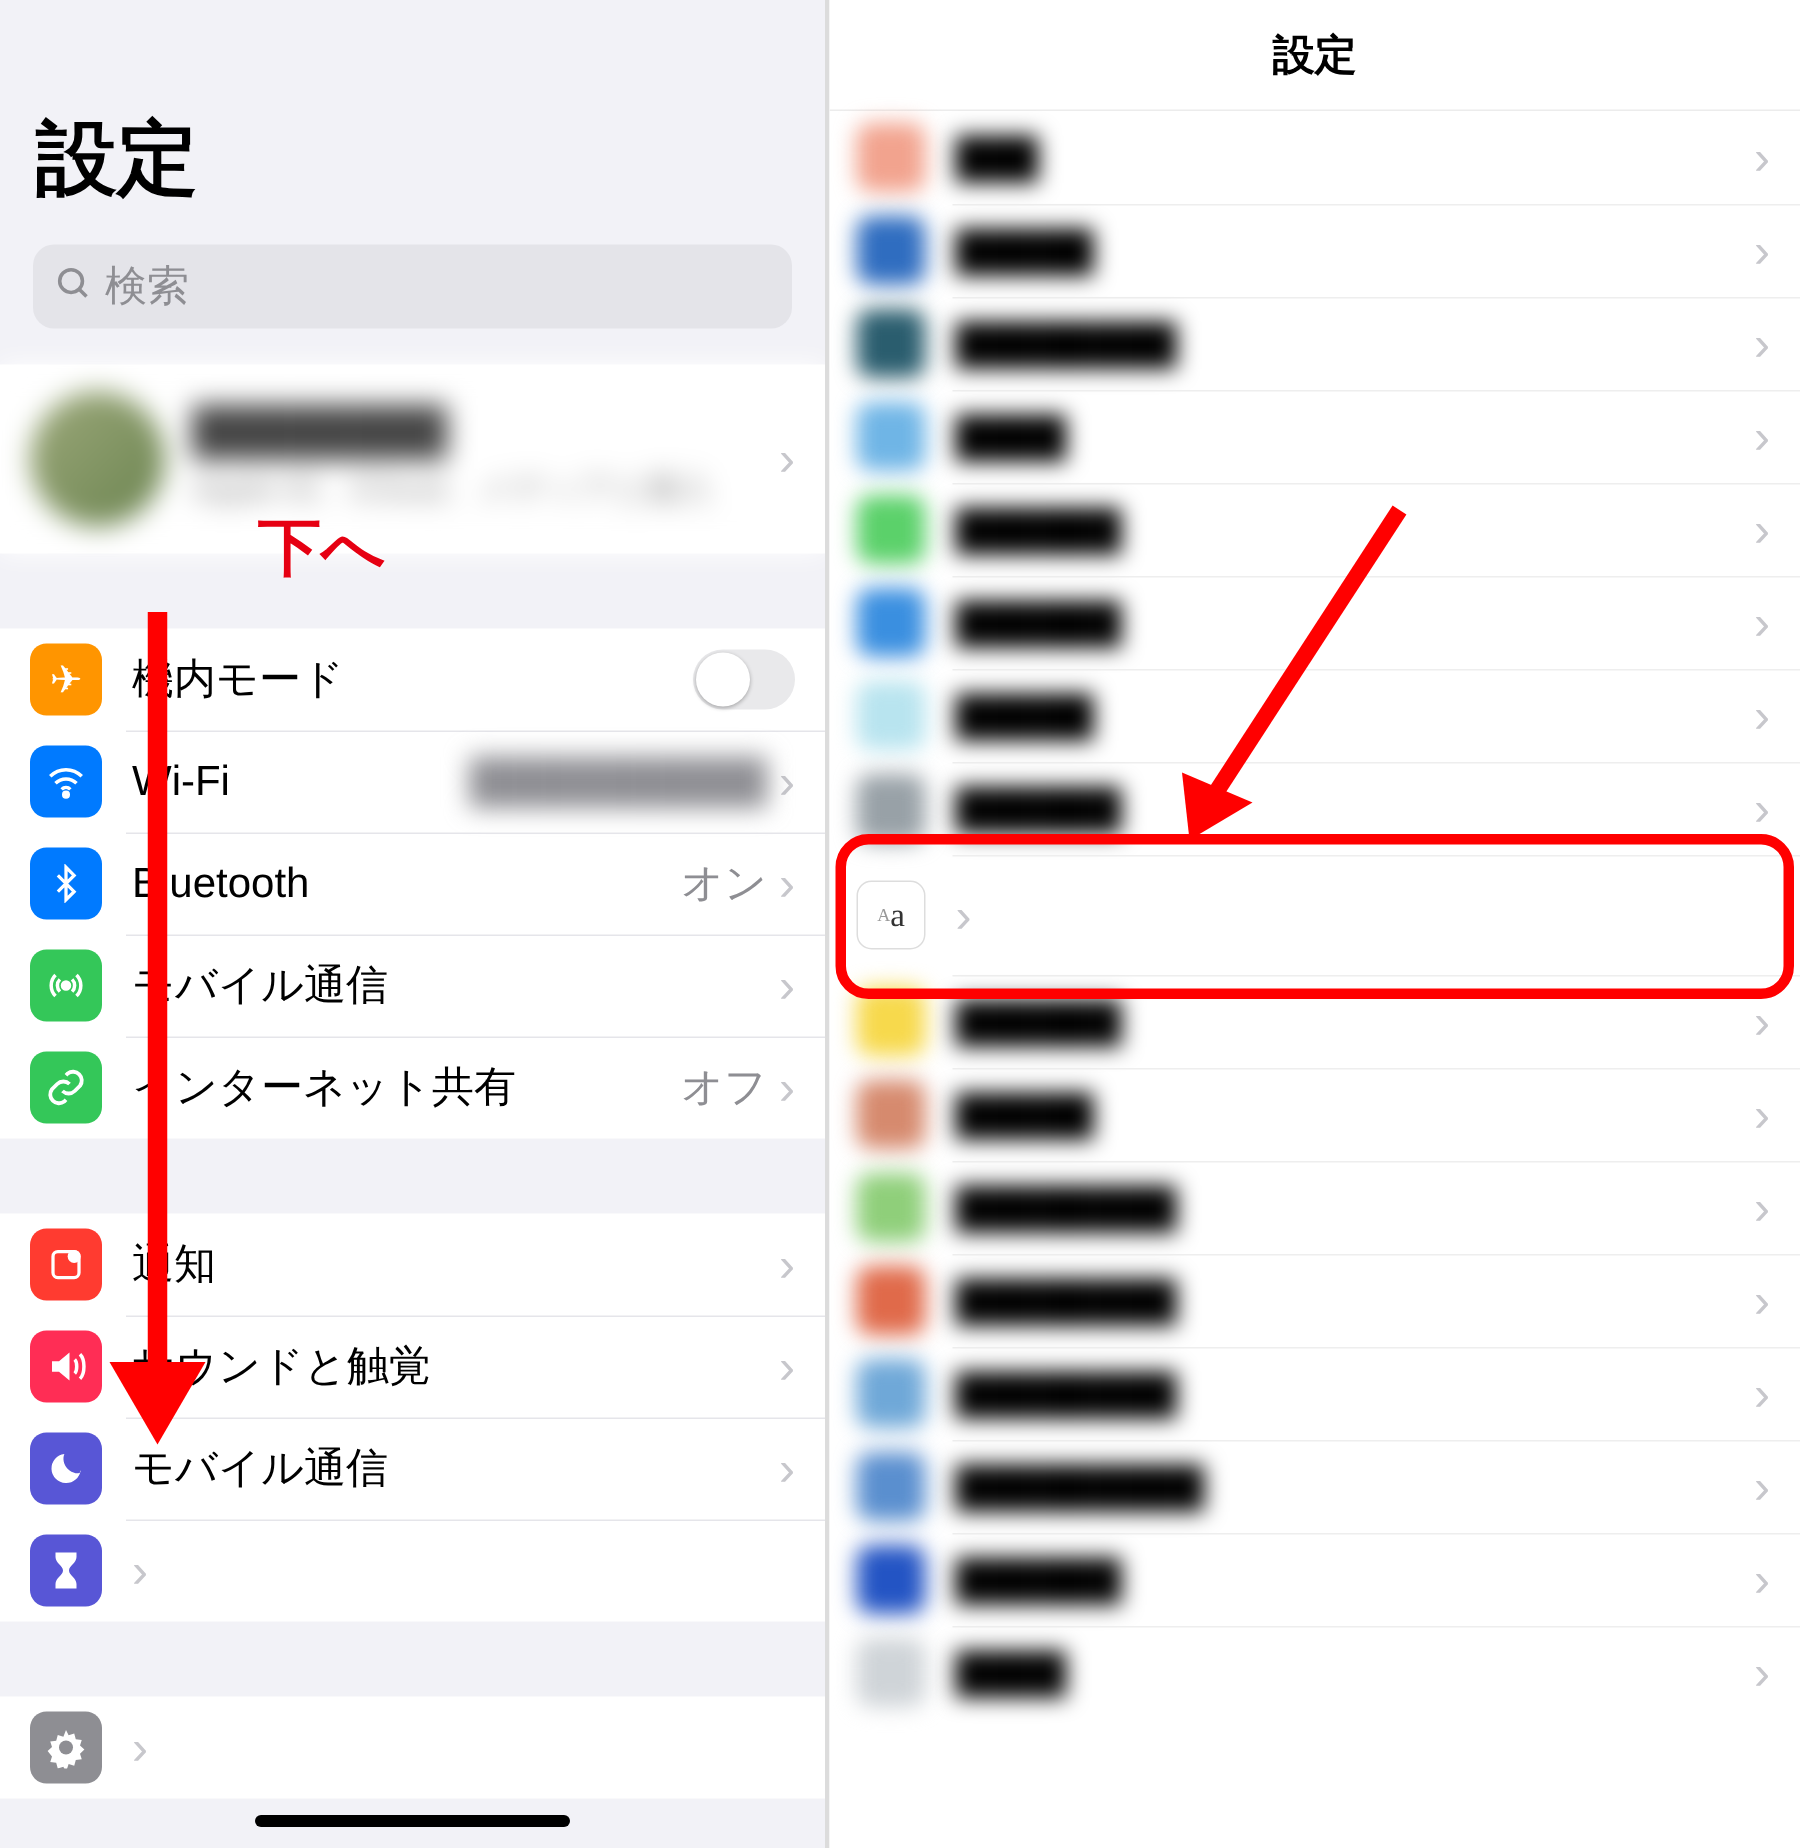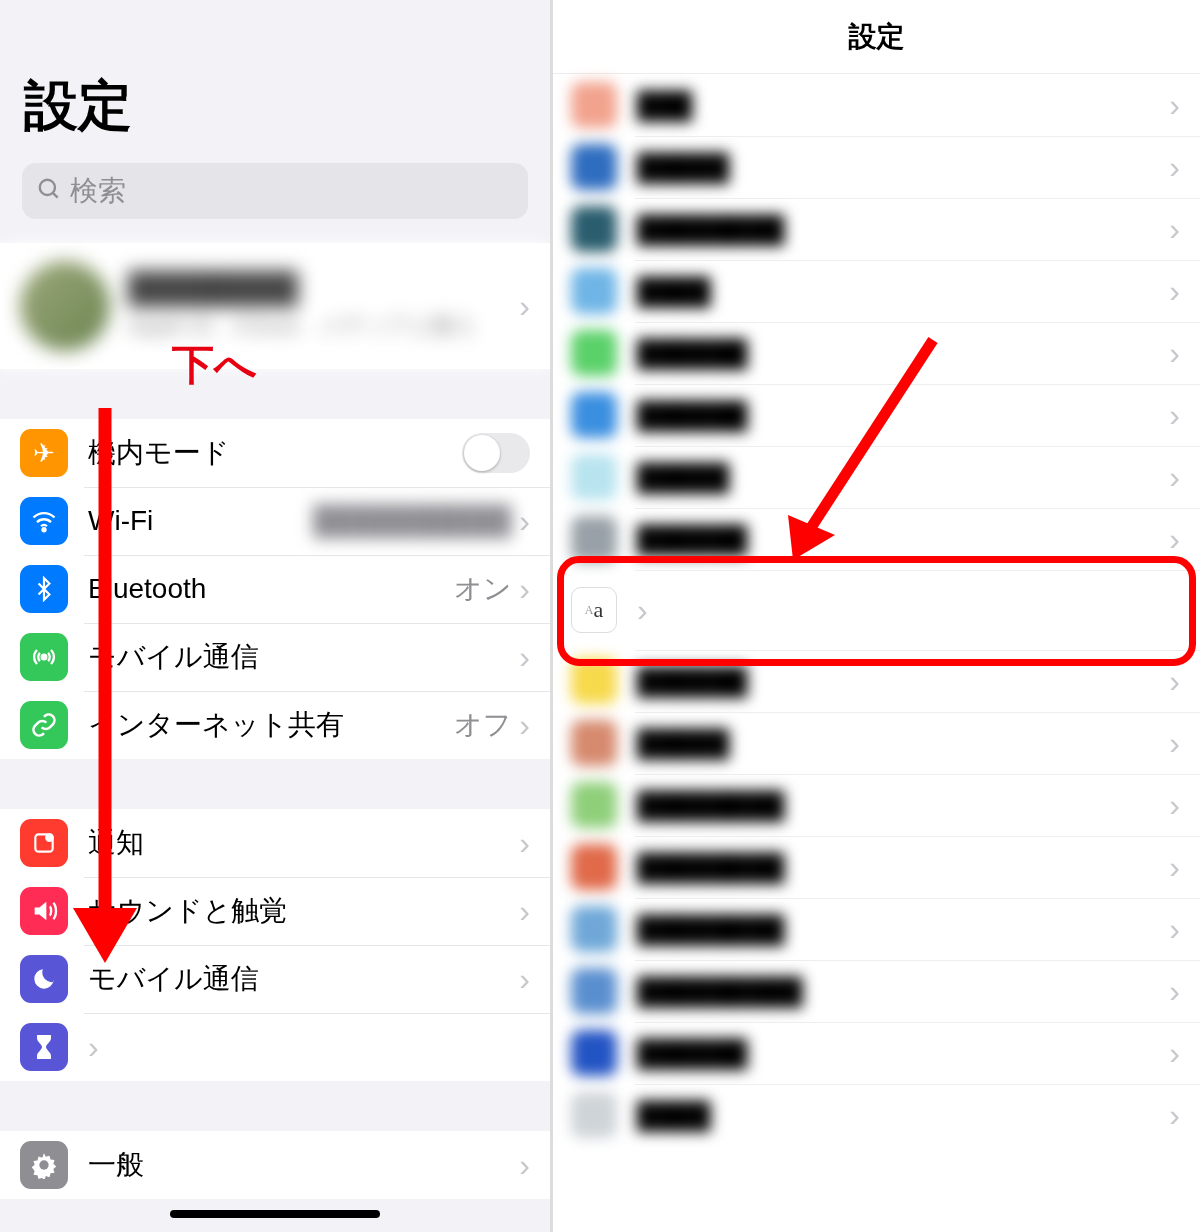--- a/index.html
+++ b/index.html
@@ -361,21 +361,20 @@
   <div class="gap"></div>
   <div class="section" id="sec3">
       <div class="row">
         <div class="app-icon" style="background: rgb(142, 142, 147);">
           <svg width="28" height="28" viewBox="0 0 24 24" fill="#fff">
             <circle cx="12" cy="12" r="3" fill="#8e8e93"></circle>
             <path d="M12 2l1.5 3 3.2-1 .9 3.3 3.4.4-1 3.2 2.5 2.3-2.5 2.3 1 3.2-3.4.4-.9 3.3-3.2-1L12 26l-1.5-3-3.2 1-.9-3.3-3.4-.4 1-3.2L1.5 14 4 11.7l-1-3.2 3.4-.4.9-3.3 3.2 1L12 2z" fill="#fff"></path>
             <circle cx="12" cy="12" r="4" fill="#8e8e93"></circle>
           </svg>
         </div>
-        <div class="row-label">一般</div>
         <span class="chevron">›</span>
       </div>
     </div>
 
   <div class="annotation-text" style="left:172px; top:338px;">
     <span>下へ</span><br>
   </div>
   <svg class="arrow-down" width="80" height="560">
     <defs>
       <marker id="ahead" markerWidth="14" markerHeight="14" refX="7" refY="3" orient="auto">

